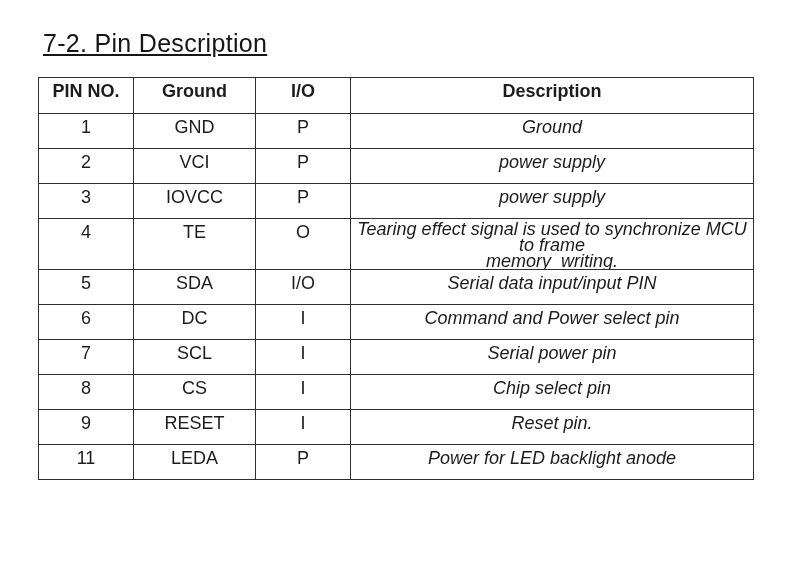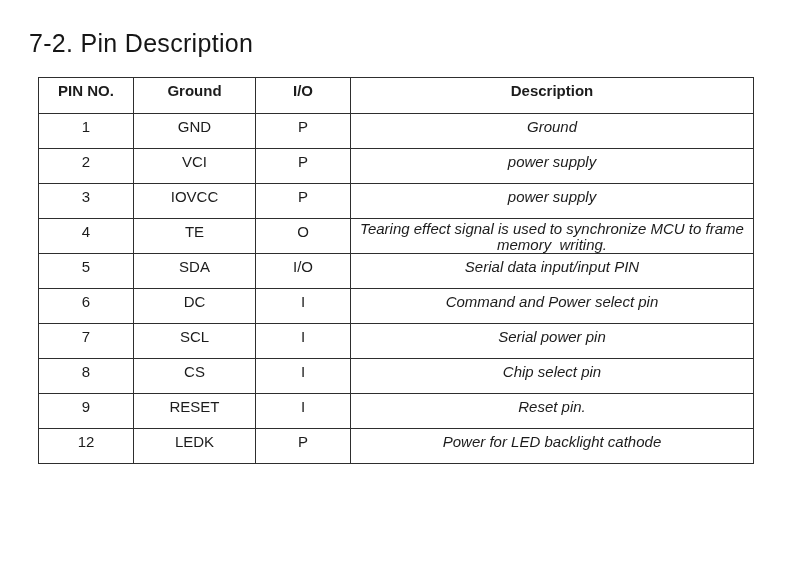--- a/index.html
+++ b/index.html
@@ -10,46 +10,47 @@
   body {
     width: 800px;
     height: 586px;
     position: relative;
     font-family: "Liberation Sans", sans-serif;
     color: #1c1c1c;
     overflow: hidden;
   }
   .page-title {
     position: absolute;
-    left: 29px;
+    left: 43px;
     top: 29px;
     font-size: 25px;
     font-weight: 400;
     letter-spacing: 0.3px;
     color: #161616;
     white-space: nowrap;
+    text-decoration: underline;
   }
   table.pin-table {
     position: absolute;
     left: 38px;
     top: 77px;
     width: 715px;
     border-collapse: collapse;
     table-layout: fixed;
   }
   .pin-table col.c-pin    { width: 95px; }
   .pin-table col.c-sym    { width: 122px; }
   .pin-table col.c-io     { width: 95px; }
   .pin-table col.c-desc   { width: 403px; }
   .pin-table th, .pin-table td {
     border: 1.6px solid #2e2e2e;
     text-align: center;
     vertical-align: top;
     box-sizing: border-box;
-    font-size: 15px;
+    font-size: 18px;
     line-height: 16px;
     padding: 5px 2px 0 2px;
     color: #1c1c1c;
     overflow: hidden;
   }
   .pin-table th {
     height: 36px;
     font-weight: 700;
   }
   .pin-table td {
@@ -134,19 +135,19 @@
       <td>I</td>
       <td class="desc-cell">Chip select pin</td>
     </tr>
     <tr>
       <td>9</td>
       <td>RESET</td>
       <td>I</td>
       <td class="desc-cell">Reset pin.</td>
     </tr>
     <tr>
-      <td>12</td>
-      <td>LEDK</td>
+      <td>11</td>
+      <td>LEDA</td>
       <td>P</td>
-      <td class="desc-cell">Power for LED backlight cathode</td>
+      <td class="desc-cell">Power for LED backlight anode</td>
     </tr>
   </tbody>
 </table>
 
 </body></html>

